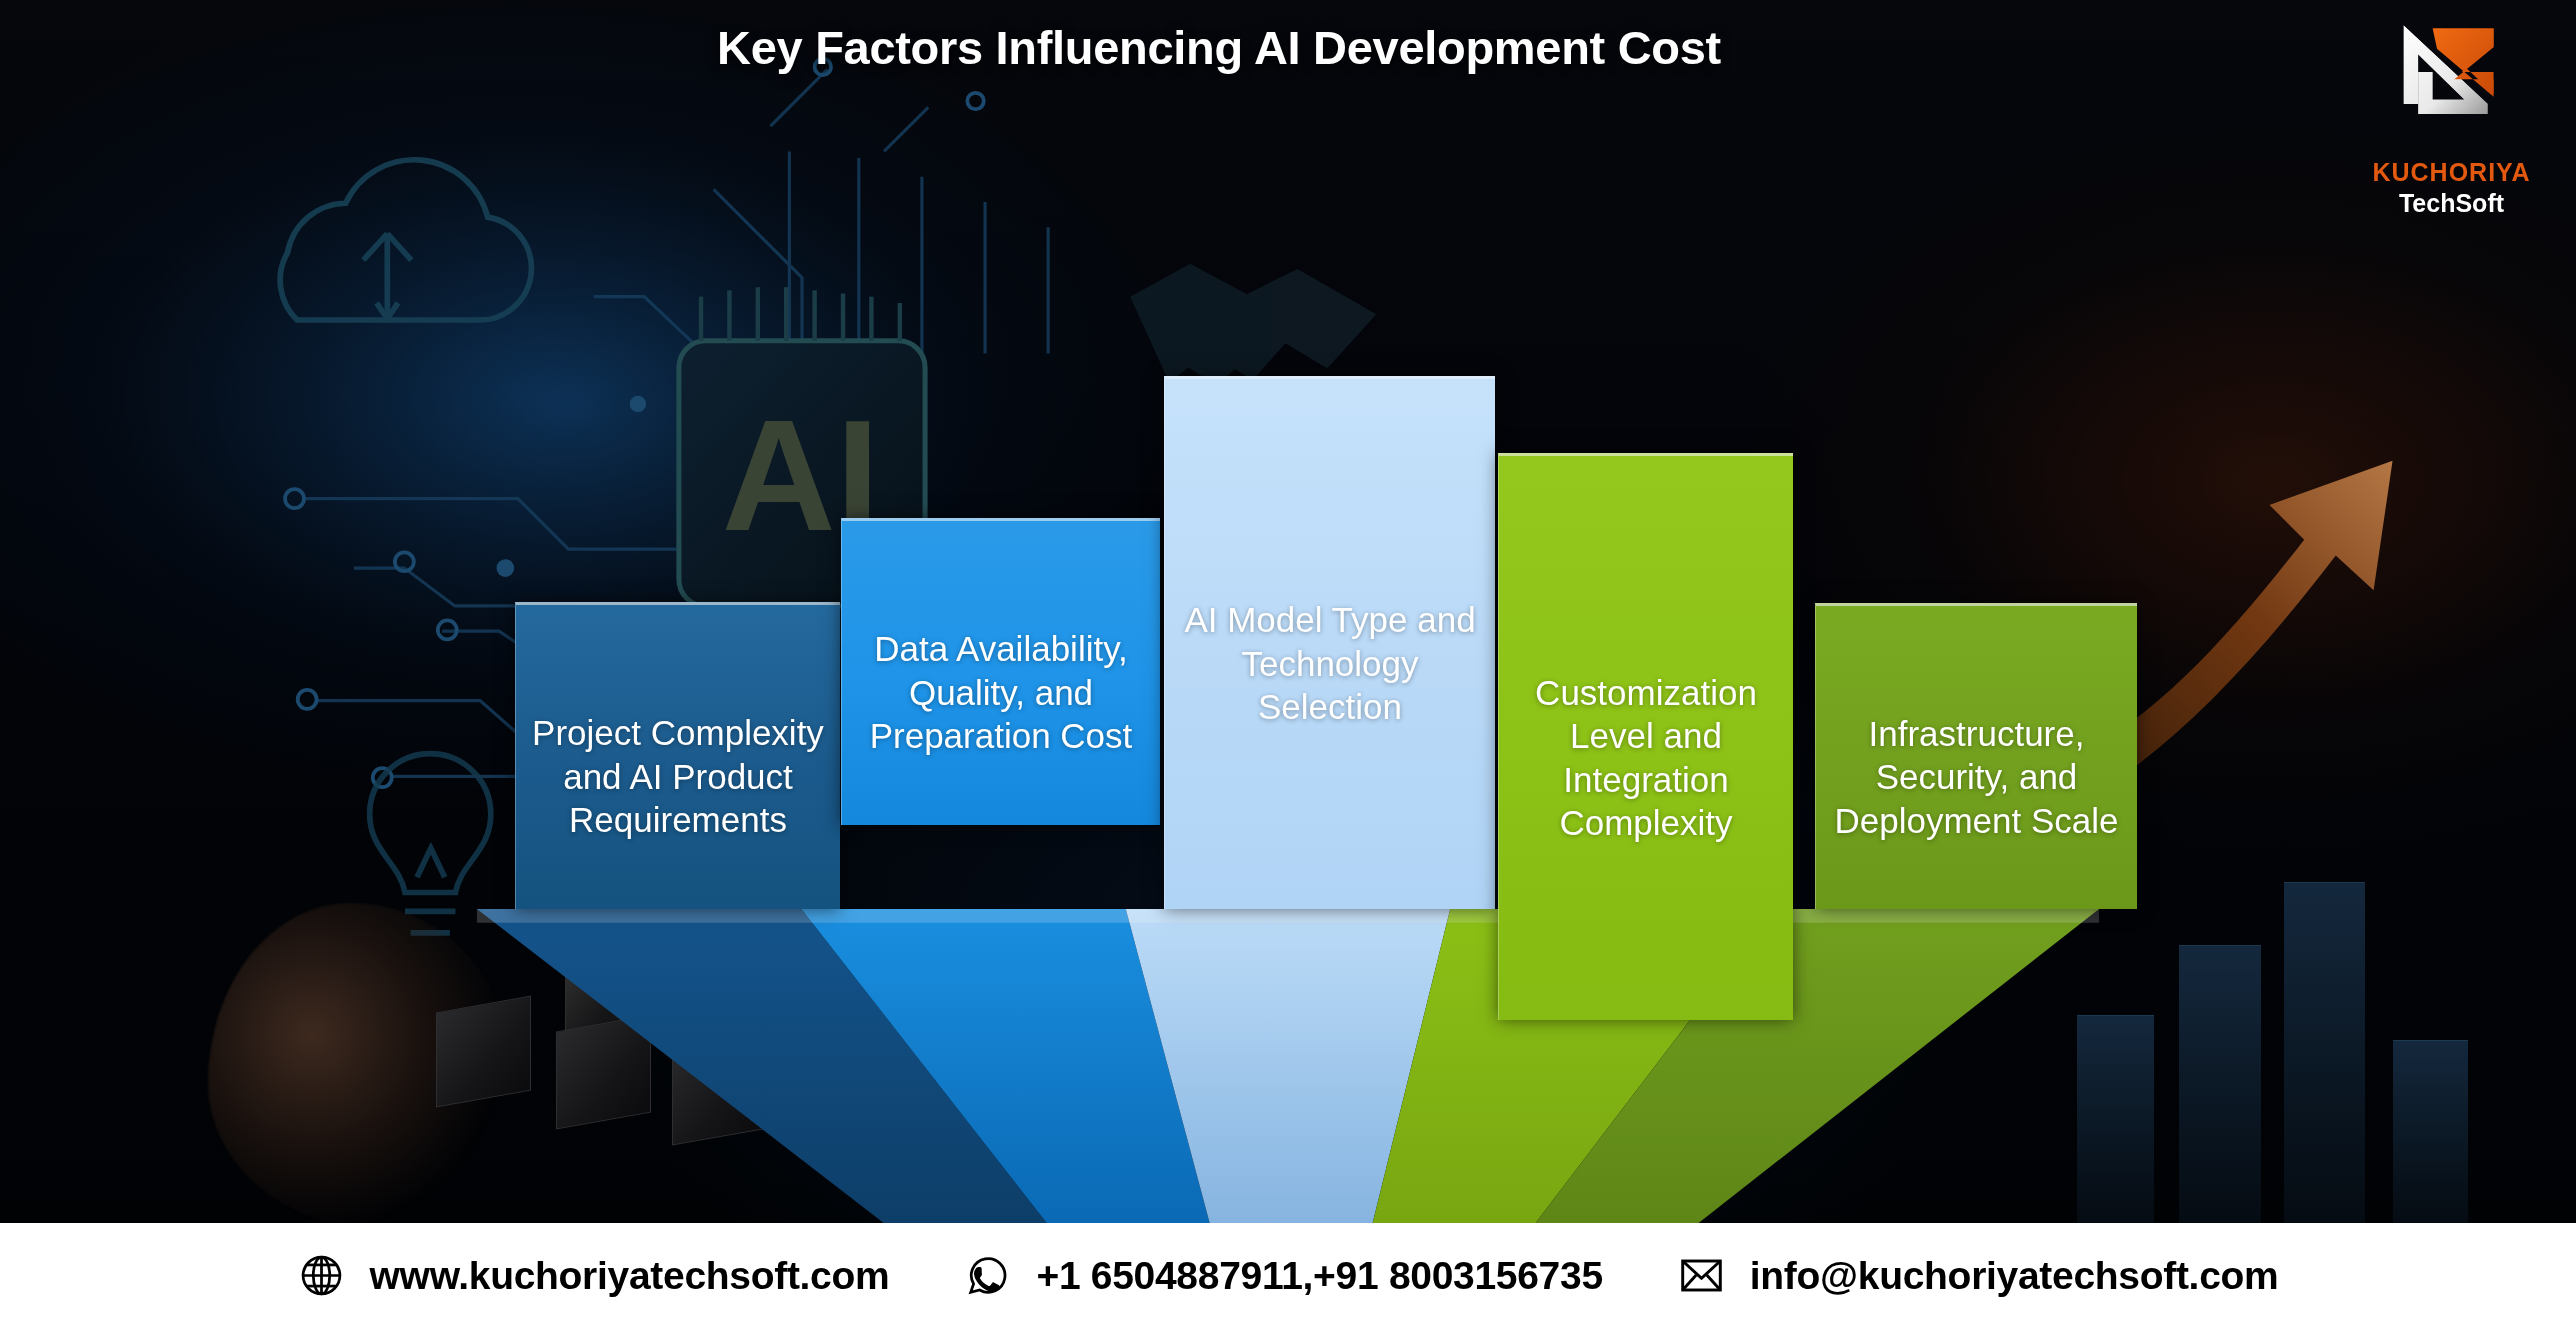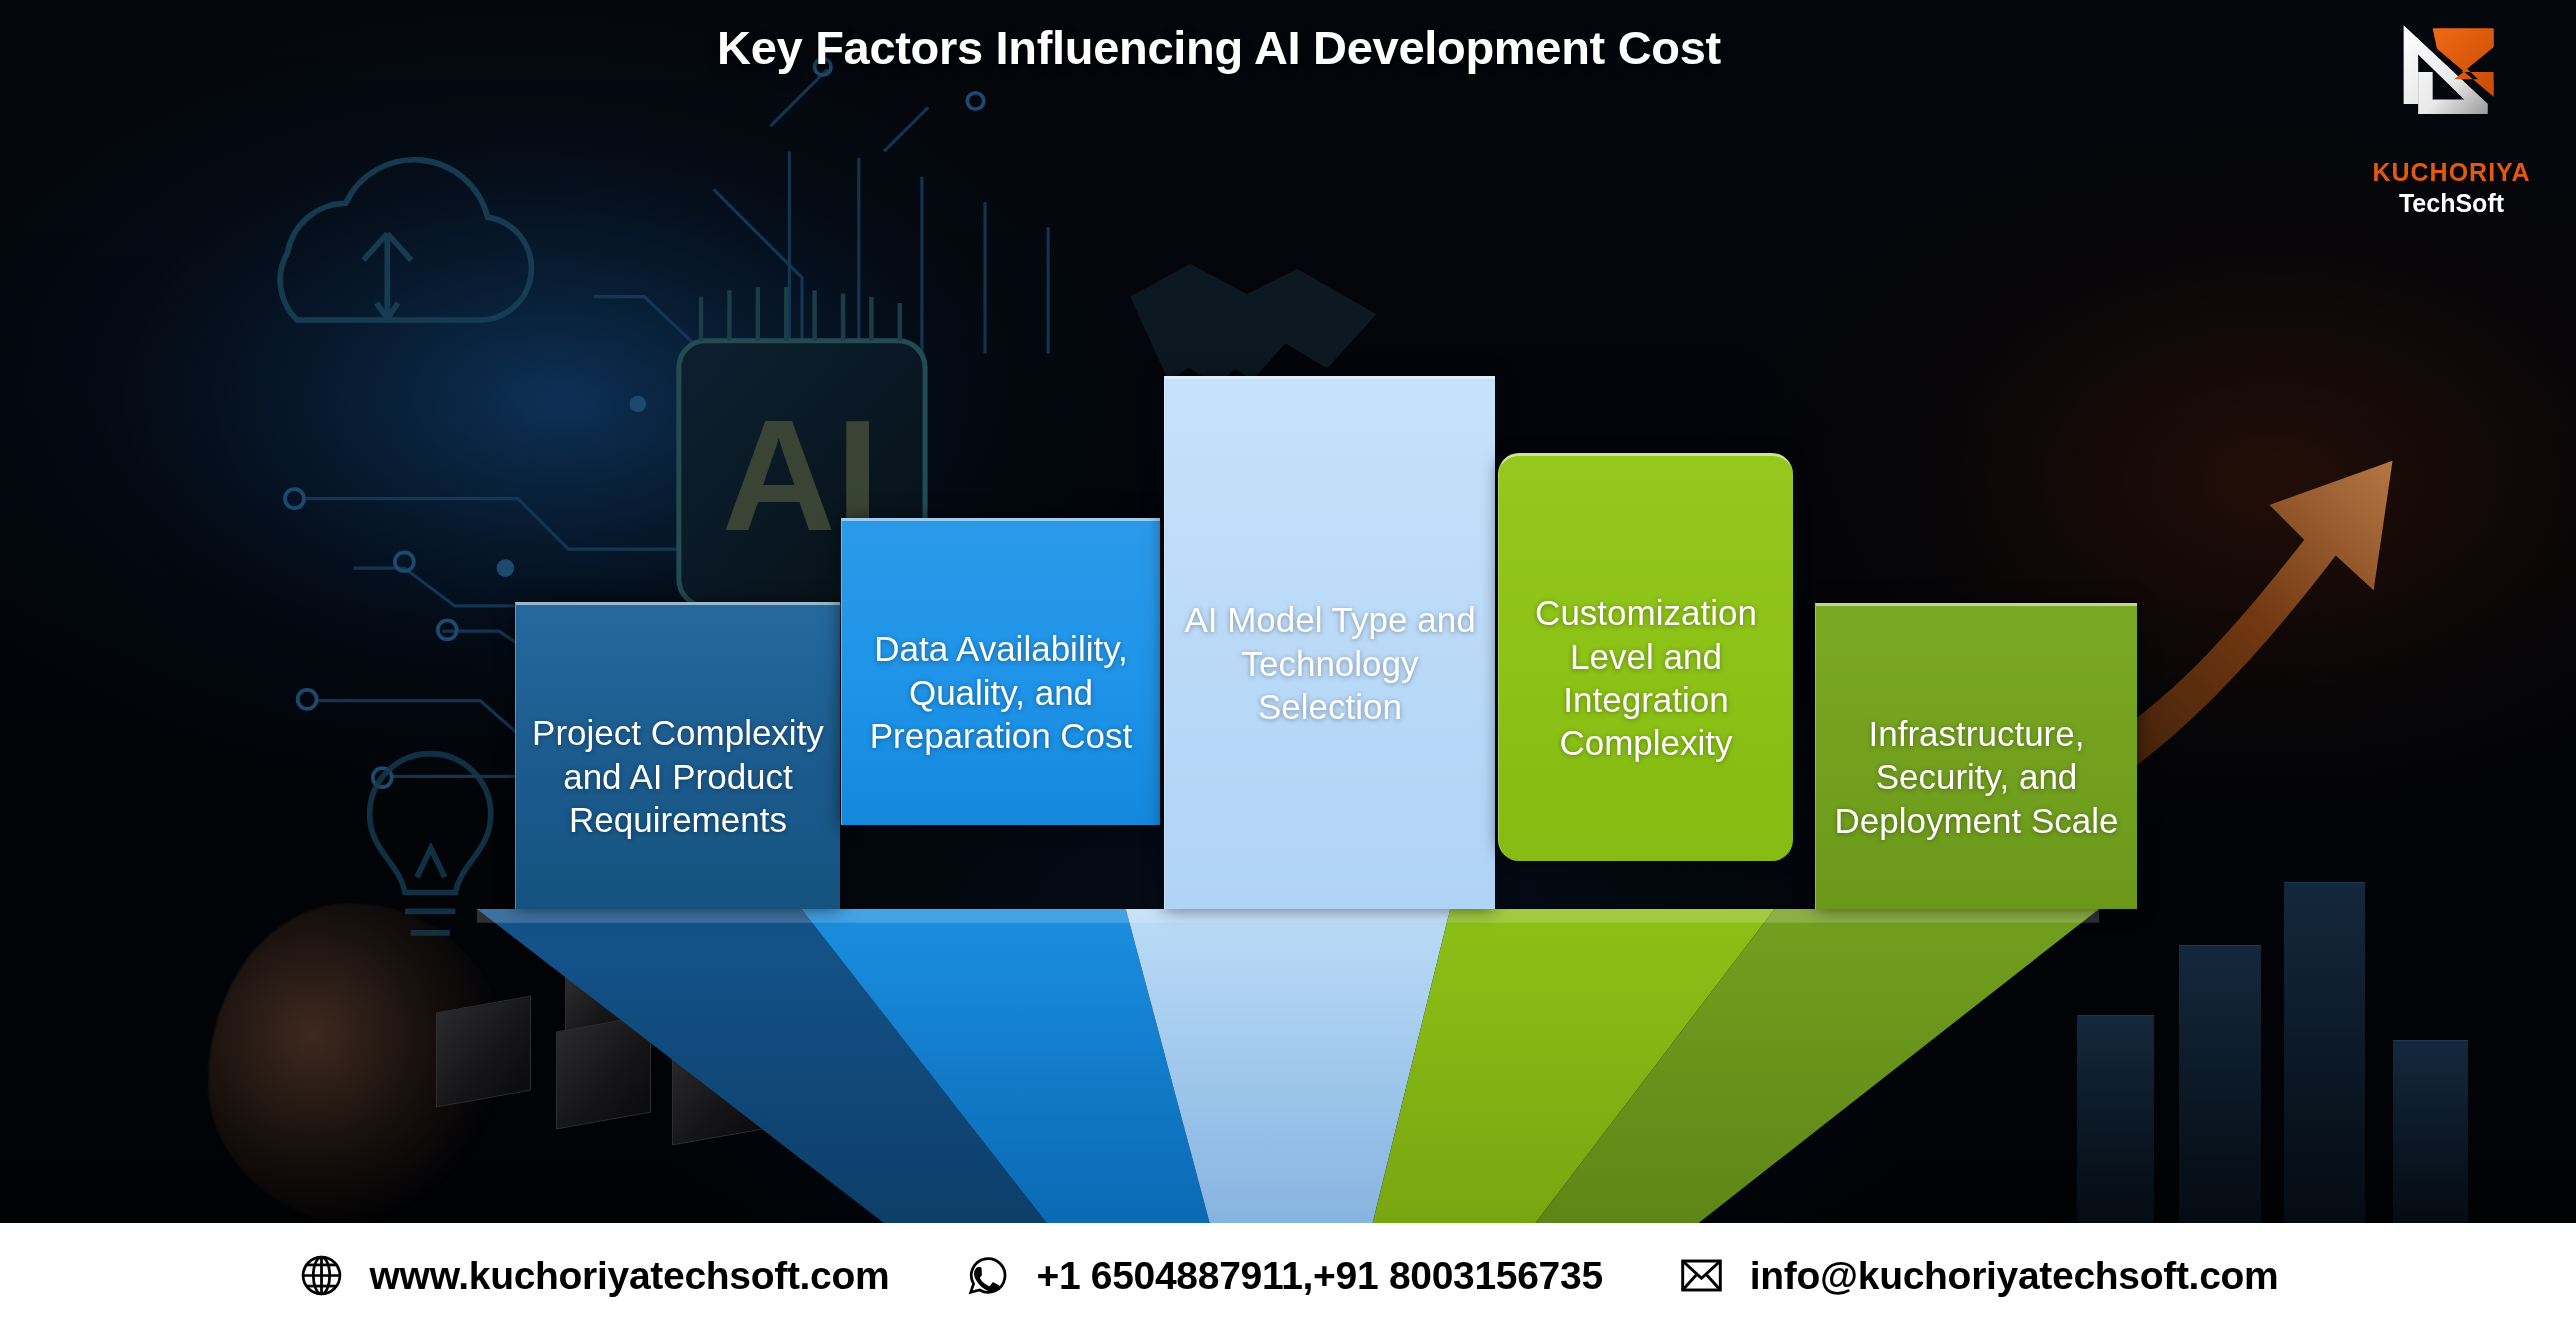--- a/index.html
+++ b/index.html
@@ -278,21 +278,21 @@
     </div>
 
     <div class="bar" style="left:803px; top:518px; width:319px; height:307px; background:linear-gradient(180deg,#2a9ae8 0%,#1f94e8 50%,#1488dd 100%);">
       <span>Data Availability, Quality, and Preparation Cost</span>
     </div>
 
     <div class="bar" style="left:1126px; top:376px; width:331px; height:533px; background:linear-gradient(180deg,#c6e2fb 0%,#b9d9f7 55%,#b0d4f6 100%);">
       <span>AI Model Type and Technology Selection</span>
     </div>
 
-    <div class="bar" style="left:1460px; top:453px; width:295px; height:408px; background:linear-gradient(180deg,#94c81c 0%,#8cc116 55%,#85bb12 100%);border-radius:21px;">
+    <div class="bar" style="left:1460px; top:453px; width:295px; height:567px; background:linear-gradient(180deg,#94c81c 0%,#8cc116 55%,#85bb12 100%);">
       <span>Customization Level and Integration Complexity</span>
     </div>
 
     <div class="bar" style="left:1777px; top:603px; width:322px; height:306px; background:linear-gradient(180deg,#7aa922 0%,#72a01e 55%,#6b9819 100%);">
       <span>Infrastructure, Security, and Deployment Scale</span>
     </div>
   </div>
 
   <div id="footer">
 

